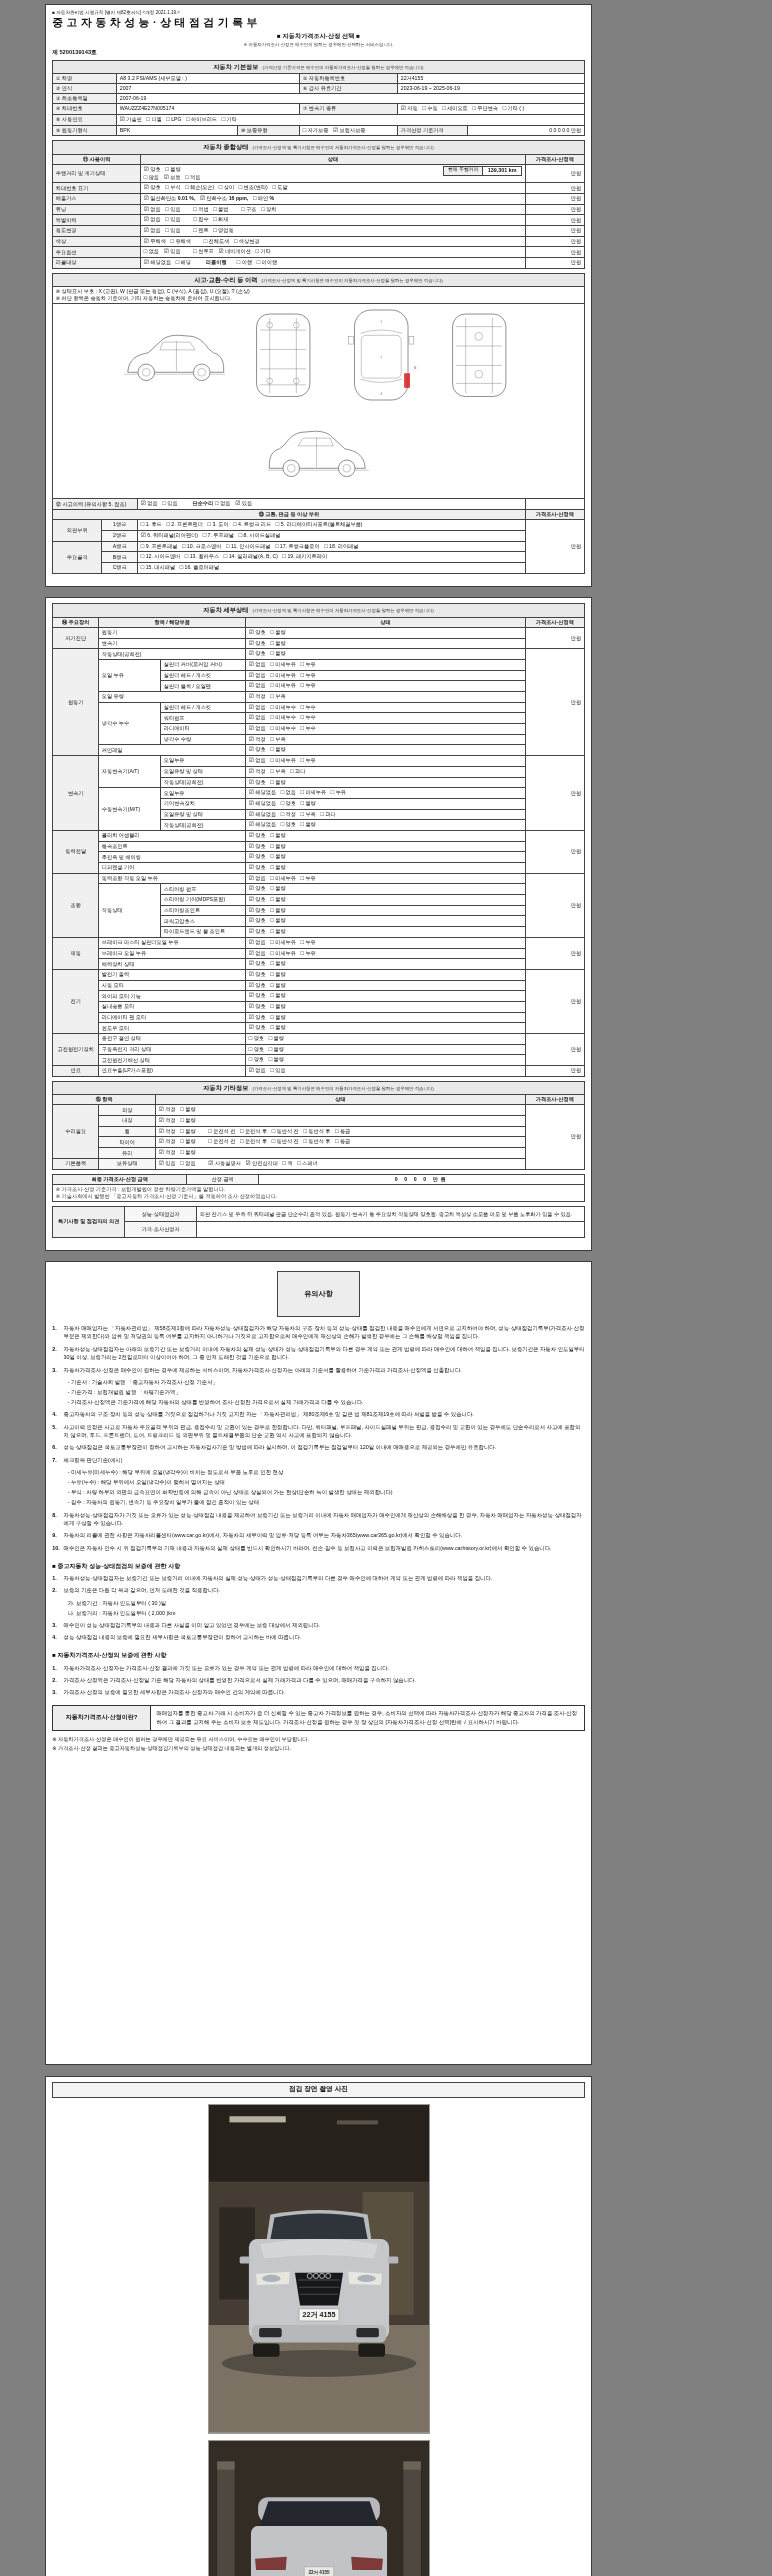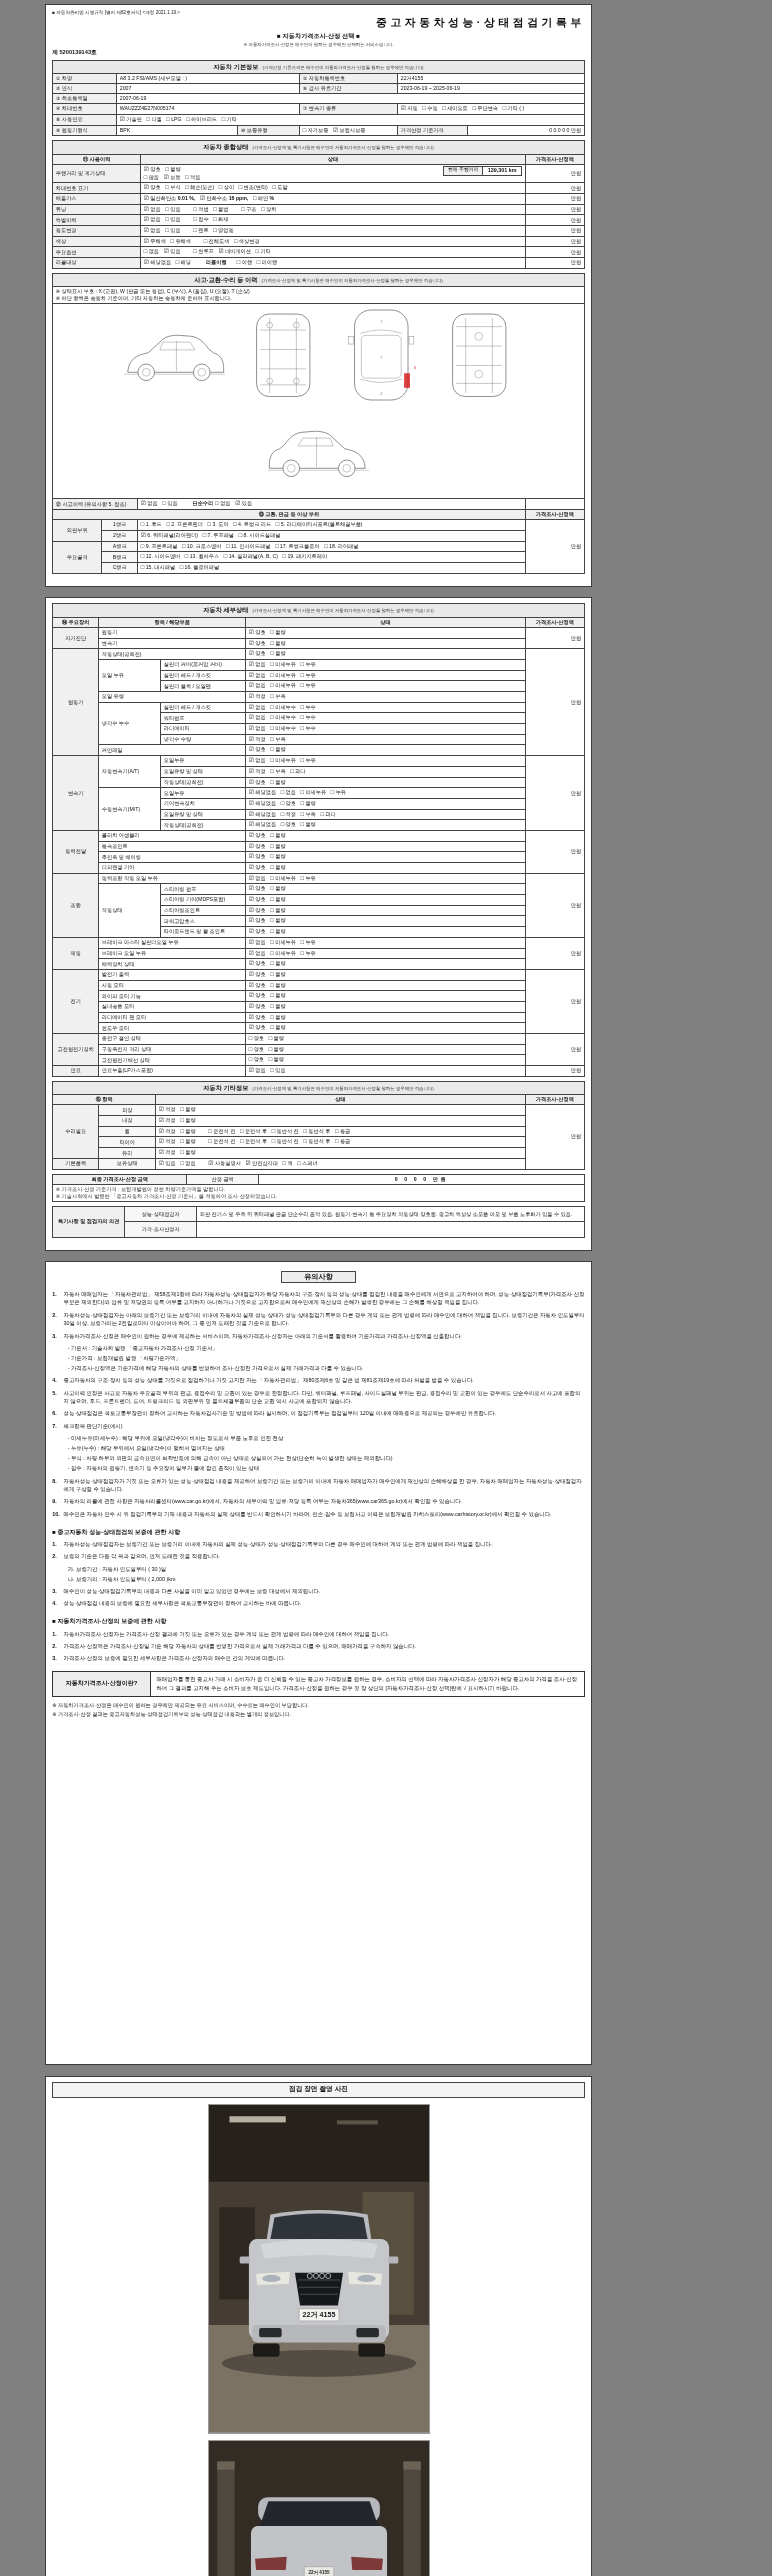--- a/index.html
+++ b/index.html
@@ -1,21 +1,21 @@
 <!DOCTYPE html>
 <html style="font-size:8.2px"><head>
 <meta charset="utf-8">
 <style>
   *{box-sizing:border-box;}
   html,body{margin:0;padding:0;}
   body{background:#808080;font-family:"Liberation Sans","DejaVu Sans",sans-serif;color:#111;}
   .canvas{width:773px;height:2576px;background:#808080;padding-top:4.1px;overflow:hidden;}
   .page{width:547px;margin-left:45px;background:#fff;border:0.5px solid #3c3c3c;padding:5.2px 6.2px 8.2px;margin-bottom:10.3px;}
   .form-ref{font-size:4.6px;color:#222;margin-bottom:1px;}
-  .doc-title{text-align:right;font-size:10.8px;font-weight:bold;letter-spacing:3.6px;margin-top:1px;}
+  .doc-title{text-align:left;font-size:10.8px;font-weight:bold;letter-spacing:3.6px;margin-top:1px;}
   .doc-sub{text-align:center;font-size:6.2px;font-weight:bold;margin-top:2.1px;}
   .doc-sub-note{text-align:center;font-size:4.4px;color:#333;margin-top:0.5px;}
   .doc-no{font-size:5.7px;font-weight:bold;margin:2.6px 0 2.1px;}
   table.tbl{width:100%;border-collapse:collapse;table-layout:fixed;margin-bottom:4.1px;}
   .tbl td{border:0.5px solid #444;font-size:5.2px;padding:1px 2.6px;vertical-align:middle;line-height:1.35;word-break:keep-all;}
   td.sec{background:#e9e9e9;text-align:center;font-weight:bold;font-size:6.2px;padding:2.1px;}
   td.sec .note{font-weight:normal;font-size:4.4px;color:#333;margin-left:4.1px;}
   tr.hd td{background:#efefef;font-weight:bold;text-align:center;}
   td.lb{background:#f0f0f0;}
   td.lb2{background:#f7f7f7;text-align:center;}
@@ -31,21 +31,21 @@
   .mini-l{background:#f0f0f0;padding:0.5px 3.6px;border-right:0.5px solid #444;font-size:4.9px;}
   .mini-v{padding:0.5px 4.6px;font-weight:bold;font-size:5.4px;}
   .legend{font-size:4.6px;line-height:1.5;}
   .diag-cell{padding:4.1px 1px;text-align:center;}
   .diag-cell svg{display:inline-block;vertical-align:middle;margin:0 5.7px;}
   .fp-lb{font-weight:bold;text-align:center;}
   .fp-val{font-weight:bold;text-align:center;font-size:6.2px;letter-spacing:2.6px;}
   .fp-notes{font-size:4.4px;color:#333;line-height:1.6;}
   .op-side{text-align:center;font-weight:bold;}
   .op-txt{font-size:4.9px;line-height:1.5;height:15.5px;}
-  .notice-title{text-align:center;font-weight:bold;font-size:7.2px;border:0.5px solid #444;width:75px;margin:3.1px auto 7.2px;padding:0;background:#ededed;}
+  .notice-title{text-align:center;font-weight:bold;font-size:7.2px;border:0.5px solid #444;width:83px;margin:3.1px auto 7.2px;padding:17px;background:#ededed;}
   .nitem{display:flex;font-size:5.4px;line-height:1.6;margin:3.6px 0;}
   .nitem .nn{width:11.3px;flex:none;font-weight:bold;}
   .nitem .nt{flex:1;}
   .nitem.sub{padding-left:15.5px;margin:1.5px 0;}
   .nhead{font-weight:bold;font-size:6px;margin:9.3px 0 3.1px;}
   table.boxtbl{width:100%;border-collapse:collapse;margin:8.2px 0 5.2px;}
   .boxtbl td{border:0.8px solid #333;font-size:5.4px;padding:3.1px 5.2px;line-height:1.6;}
   .boxtbl td.bt{background:#ededed;font-weight:bold;text-align:center;width:98px;font-size:6px;}
   .footnote{font-size:5.2px;margin:2.1px 0;color:#111;}
   .photo-title{border:0.5px solid #444;text-align:center;font-weight:bold;font-size:6.7px;padding:2.6px;margin-bottom:5.2px;background:#f4f4f4;}

